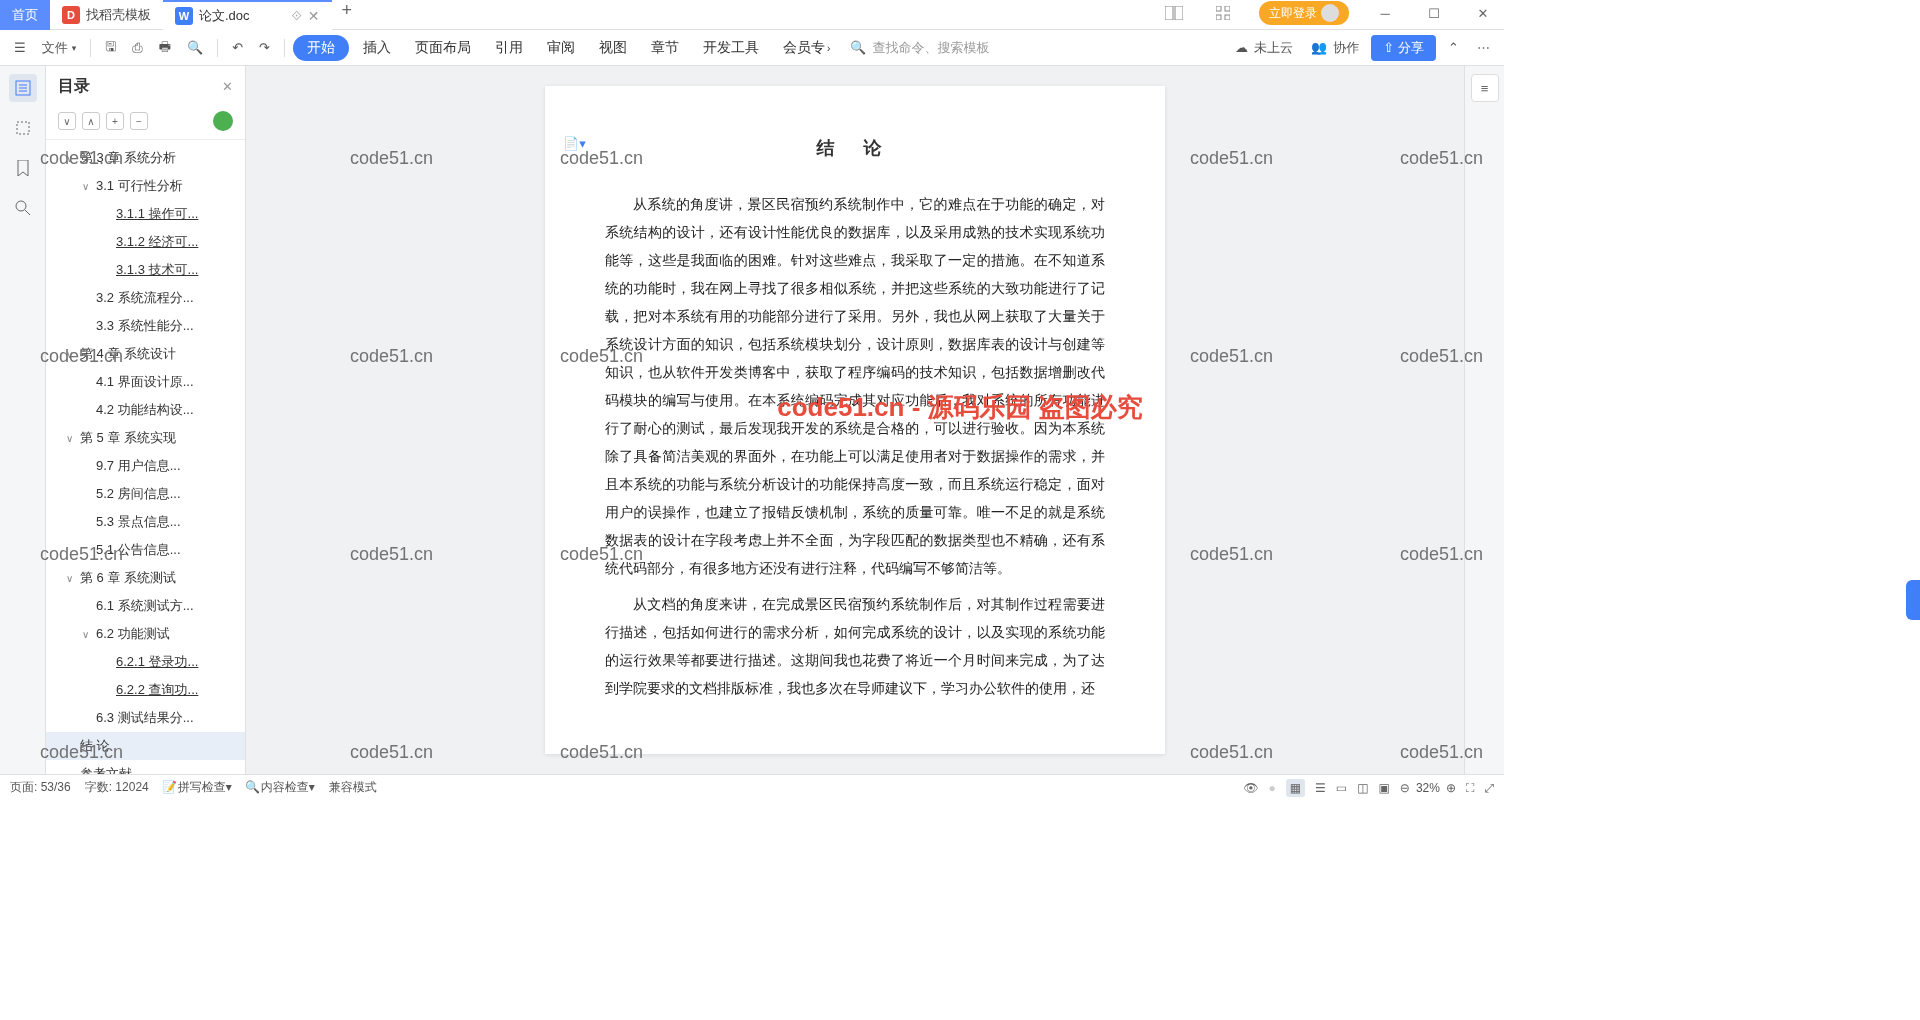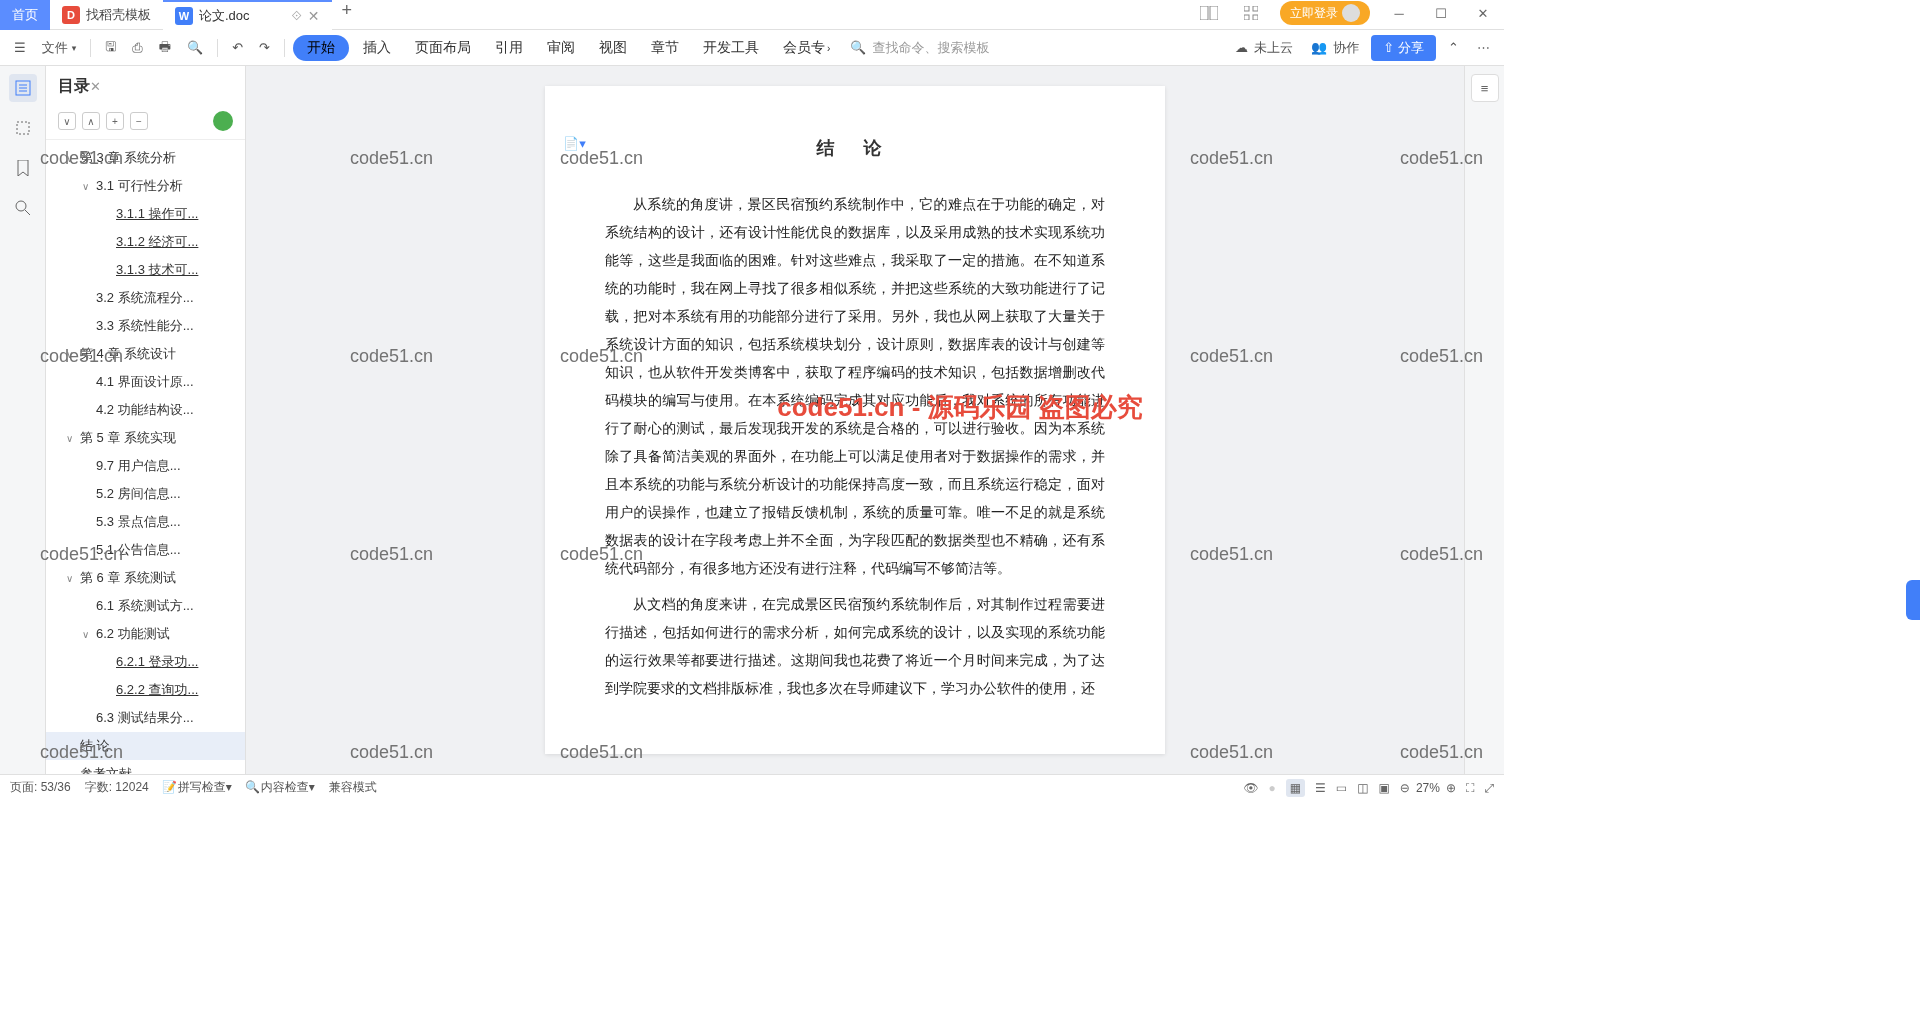--- a/index.html
+++ b/index.html
@@ -6,37 +6,37 @@
 body{background:#fff;width:1504px;height:800px;overflow:hidden;font-size:13px;color:#333;}
 .title-bar{height:30px;background:#fff;display:flex;align-items:flex-start;border-bottom:1px solid #e0e0e0;}
 .tab{height:30px;display:flex;align-items:center;padding:0 12px;gap:6px;cursor:pointer;}
 .tab.home{background:#5b8dff;color:#fff;font-size:13px;}
 .tab.template{color:#444;}
 .tab.active{background:#fff;border-top:2px solid #5b8dff;}
 .tab-icon-w{width:18px;height:18px;background:#417ff9;border-radius:3px;color:#fff;display:flex;align-items:center;justify-content:center;font-size:11px;font-weight:bold;}
 .tab-icon-d{width:18px;height:18px;background:#e74c3c;border-radius:3px;color:#fff;display:flex;align-items:center;justify-content:center;font-size:11px;font-weight:bold;}
 .tab-close{opacity:.5;font-size:14px;}
 .tab-add{padding:0 10px;color:#666;font-size:18px;}
-.title-right{margin-left:auto;display:flex;align-items:center;gap:16px;padding-right:8px;}
+.title-right{margin-left:auto;display:flex;align-items:center;gap:23px;padding-right:8px;}
 .win-icon{width:26px;height:26px;display:flex;align-items:center;justify-content:center;color:#666;cursor:pointer;}
 .login-btn{background:#f9a825;color:#fff;padding:3px 10px;border-radius:12px;font-size:12px;display:flex;align-items:center;gap:4px;}
 .avatar{width:18px;height:18px;background:#ddd;border-radius:50%;}
 .toolbar{height:36px;background:#fff;display:flex;align-items:center;padding:0 8px;gap:4px;border-bottom:1px solid #e0e0e0;}
 .tb-btn{padding:4px 6px;color:#555;cursor:pointer;display:flex;align-items:center;gap:2px;}
 .tb-sep{width:1px;height:18px;background:#ddd;margin:0 4px;}
 .menu-item{padding:4px 10px;color:#333;cursor:pointer;font-size:14px;}
-.menu-item.active{background:#417ff9;color:#000000;border-radius:14px;padding:4px 14px;}
+.menu-item.active{background:#417ff9;color:#ffffff;border-radius:14px;padding:4px 14px;}
 .tb-right{margin-left:auto;display:flex;align-items:center;gap:6px;}
 .share-btn{background:#417ff9;color:#fff;padding:4px 12px;border-radius:4px;display:flex;align-items:center;gap:4px;font-size:13px;}
 .main{display:flex;height:calc(100% - 92px);}
 .left-rail{width:46px;background:#f5f6f7;border-right:1px solid #e0e0e0;display:flex;flex-direction:column;align-items:center;padding-top:8px;gap:12px;}
 .rail-icon{width:28px;height:28px;display:flex;align-items:center;justify-content:center;color:#666;cursor:pointer;border-radius:4px;}
 .rail-icon.active{background:#e0e6f0;color:#417ff9;}
 .outline-panel{width:200px;background:#fff;border-right:1px solid #e0e0e0;display:flex;flex-direction:column;}
-.outline-header{padding:10px 12px;display:flex;align-items:center;}
+.outline-header{padding:10px 12px;display:flex;align-items:center;justify-content:space-between;}
 .outline-title{font-size:16px;font-weight:bold;}
 .outline-close{color:#999;cursor:pointer;}
 .outline-tools{padding:4px 12px 8px;display:flex;align-items:center;gap:6px;border-bottom:1px solid #eee;}
 .ot-btn{width:18px;height:18px;border:1px solid #ccc;border-radius:3px;display:flex;align-items:center;justify-content:center;font-size:10px;color:#666;cursor:pointer;}
 .ot-badge{margin-left:auto;width:20px;height:20px;background:#4caf50;border-radius:50%;}
 .outline-tree{flex:1;overflow-y:auto;padding:4px 0;font-size:13px;}
 .tree-item{padding:5px 8px 5px 12px;cursor:pointer;white-space:nowrap;overflow:hidden;text-overflow:ellipsis;display:flex;align-items:center;gap:4px;}
 .tree-item.active{background:#e8eef8;}
 .ti-l1{padding-left:20px;}
 .ti-l2{padding-left:36px;}
@@ -333,19 +333,19 @@
   <div class="sb-right">
     <span class="sb-icon">👁</span>
     <span style="color:#ccc">●</span>
     <span class="sb-icon" style="background:#e0e6f0;padding:2px 4px;border-radius:3px">▦</span>
     <span class="sb-icon">☰</span>
     <span class="sb-icon">▭</span>
     <span class="sb-icon">◫</span>
     <span class="sb-icon">▣</span>
     <div class="zoom">
       <span class="sb-icon">⊖</span>
-      <span>27%</span>
+      <span>32%</span>
       <span class="sb-icon">⊕</span>
     </div>
     <span class="sb-icon">⛶</span>
     <span class="sb-icon">⤢</span>
   </div>
 </div>
 
 </body></html>

